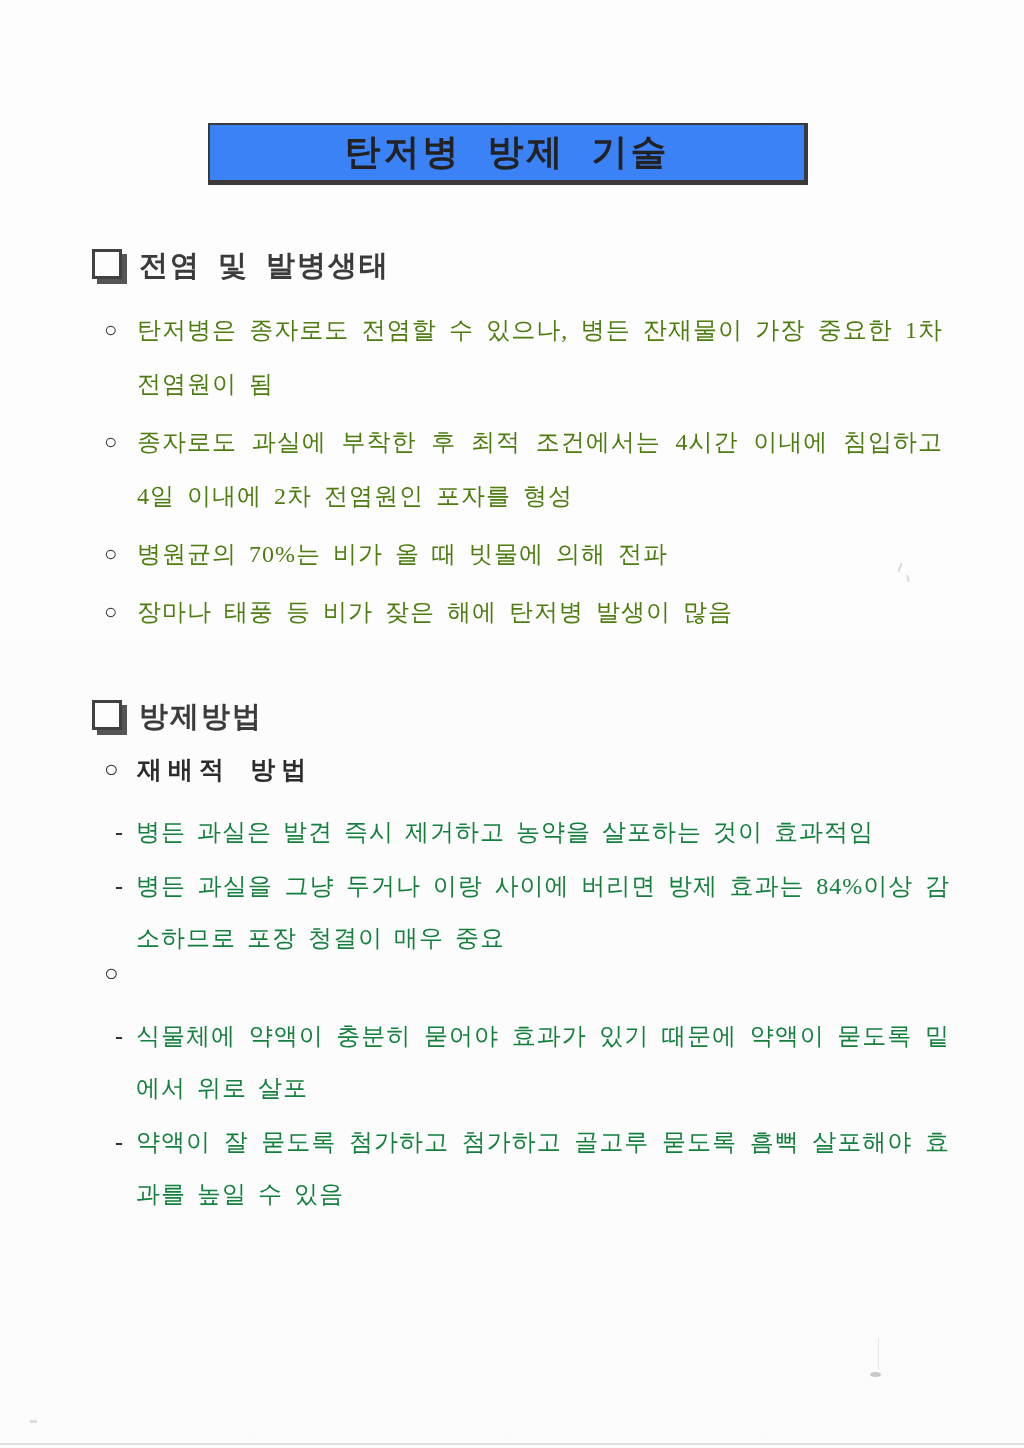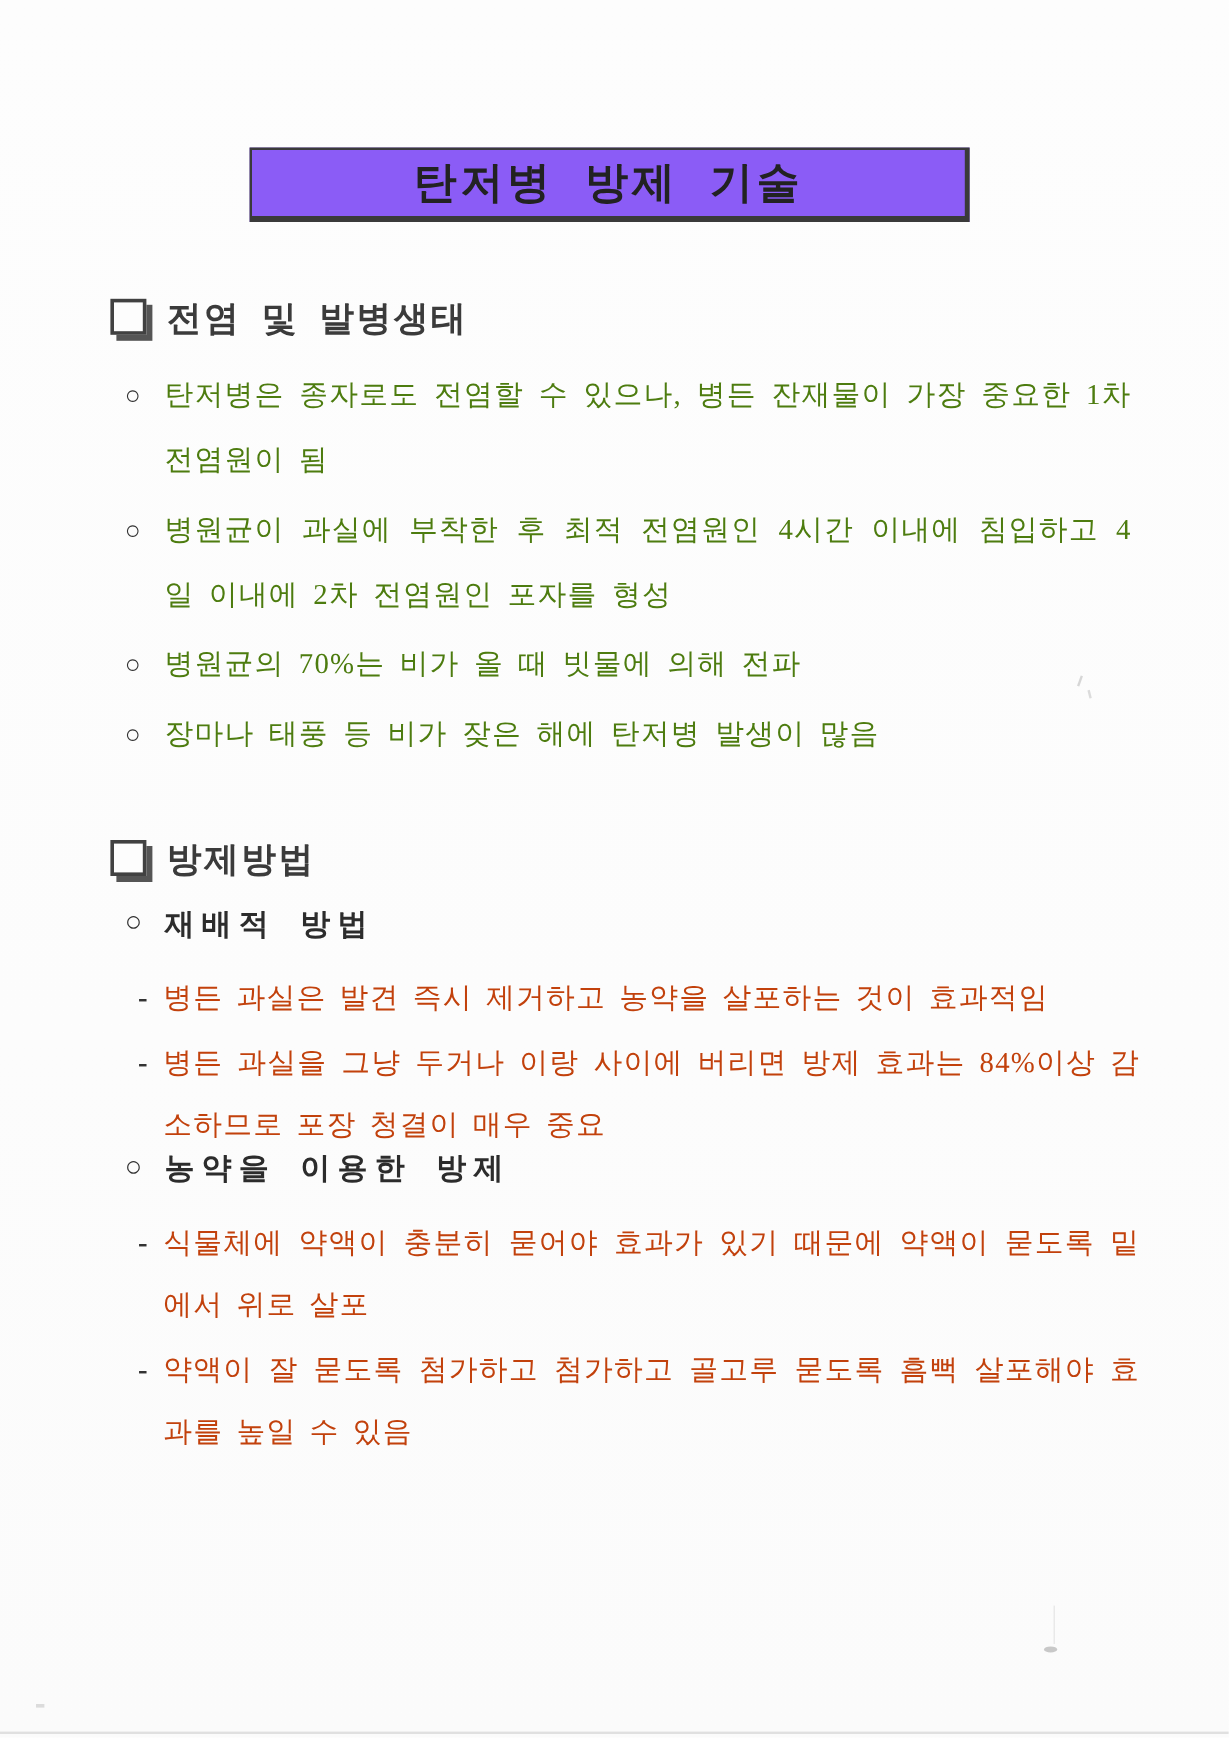--- a/index.html
+++ b/index.html
@@ -12,21 +12,21 @@
     overflow: hidden;
   }
 
   
   .title-box {
     position: absolute; left: 208px; top: 123px;
     width: 600px; height: 62px; box-sizing: border-box;
     border: 2px solid #3a3a3a;
     border-right-width: 4px;
     border-bottom-width: 5px;
-    background: #8b5cf6;
+    background: #3b82f6;
     display: flex; align-items: center; justify-content: center;
   }
   .title-box .title-text {
     font-size: 36px; font-weight: 600; color: #222;
     letter-spacing: 3px; word-spacing: 14px;
   }
 
   
   .section-heading {
     position: absolute; left: 92px;
@@ -74,21 +74,21 @@
   .dash-item { display: flex; margin-bottom: 2px; }
   .dash-marker {
     flex: 0 0 21px;
     font-size: 24px; line-height: 52px; color: #333; font-weight: 600;
   }
   .dash-item p {
     margin: 0; width: 814px;
     font-size: 24px; line-height: 52px;
     letter-spacing: 1px; word-spacing: 4px;
     text-align: justify;
-    color: #c2410c;
+    color: #15803d;
   }
 
   
   .mark { position: absolute; background: #a9a9a9; }
   #mark-tr-1 { left: 899px; top: 563px; width: 2px; height: 9px; transform: rotate(20deg); opacity: .45; }
   #mark-tr-2 { left: 907px; top: 575px; width: 2px; height: 7px; transform: rotate(-14deg); opacity: .4; }
   #mark-b-line { left: 878px; top: 1338px; width: 1px; height: 32px; opacity: .25; }
   #mark-b-smudge { left: 870px; top: 1372px; width: 11px; height: 5px; border-radius: 50%; background: #9f9f9f; opacity: .55; }
   #mark-bl-dot { left: 30px; top: 1420px; width: 7px; height: 3px; background: #c8c8c8; opacity: .6; }
   #bottom-scan-line { left: 0; top: 1443px; width: 1024px; height: 2px; background: #dadada; opacity: .8; }
@@ -105,21 +105,21 @@
   <span>전염 및 발병생태</span>
 </div>
 
 <div class="bullet-list" style="top:303px;">
   <div class="bullet-item">
     <span class="circle-marker">○</span>
     <p>탄저병은 종자로도 전염할 수 있으나, 병든 잔재물이 가장 중요한 1차 전염원이 됨</p>
   </div>
   <div class="bullet-item">
     <span class="circle-marker">○</span>
-    <p>병원균이 과실에 부착한 후 최적 전염원인 4시간 이내에 침입하고 4일 이내에 2차 전염원인 포자를 형성</p>
+    <p>종자로도 과실에 부착한 후 최적 조건에서는 4시간 이내에 침입하고 4일 이내에 2차 전염원인 포자를 형성</p>
   </div>
   <div class="bullet-item">
     <span class="circle-marker">○</span>
     <p>병원균의 70%는 비가 올 때 빗물에 의해 전파</p>
   </div>
   <div class="bullet-item">
     <span class="circle-marker">○</span>
     <p>장마나 태풍 등 비가 잦은 해에 탄저병 발생이 많음</p>
   </div>
 </div>
@@ -140,21 +140,20 @@
     <p>병든 과실은 발견 즉시 제거하고 농약을 살포하는 것이 효과적임</p>
   </div>
   <div class="dash-item">
     <span class="dash-marker">-</span>
     <p>병든 과실을 그냥 두거나 이랑 사이에 버리면 방제 효과는 84%이상 감소하므로 포장 청결이 매우 중요</p>
   </div>
 </div>
 
 <div class="sub-heading" style="top:956px;">
   <span class="circle-marker">○</span>
-  <span>농약을 이용한 방제</span>
 </div>
 
 <div class="dash-list" style="top:1010px;">
   <div class="dash-item">
     <span class="dash-marker">-</span>
     <p>식물체에 약액이 충분히 묻어야 효과가 있기 때문에 약액이 묻도록 밑에서 위로 살포</p>
   </div>
   <div class="dash-item">
     <span class="dash-marker">-</span>
     <p>약액이 잘 묻도록 첨가하고 첨가하고 골고루 묻도록 흠뻑 살포해야 효과를 높일 수 있음</p>

